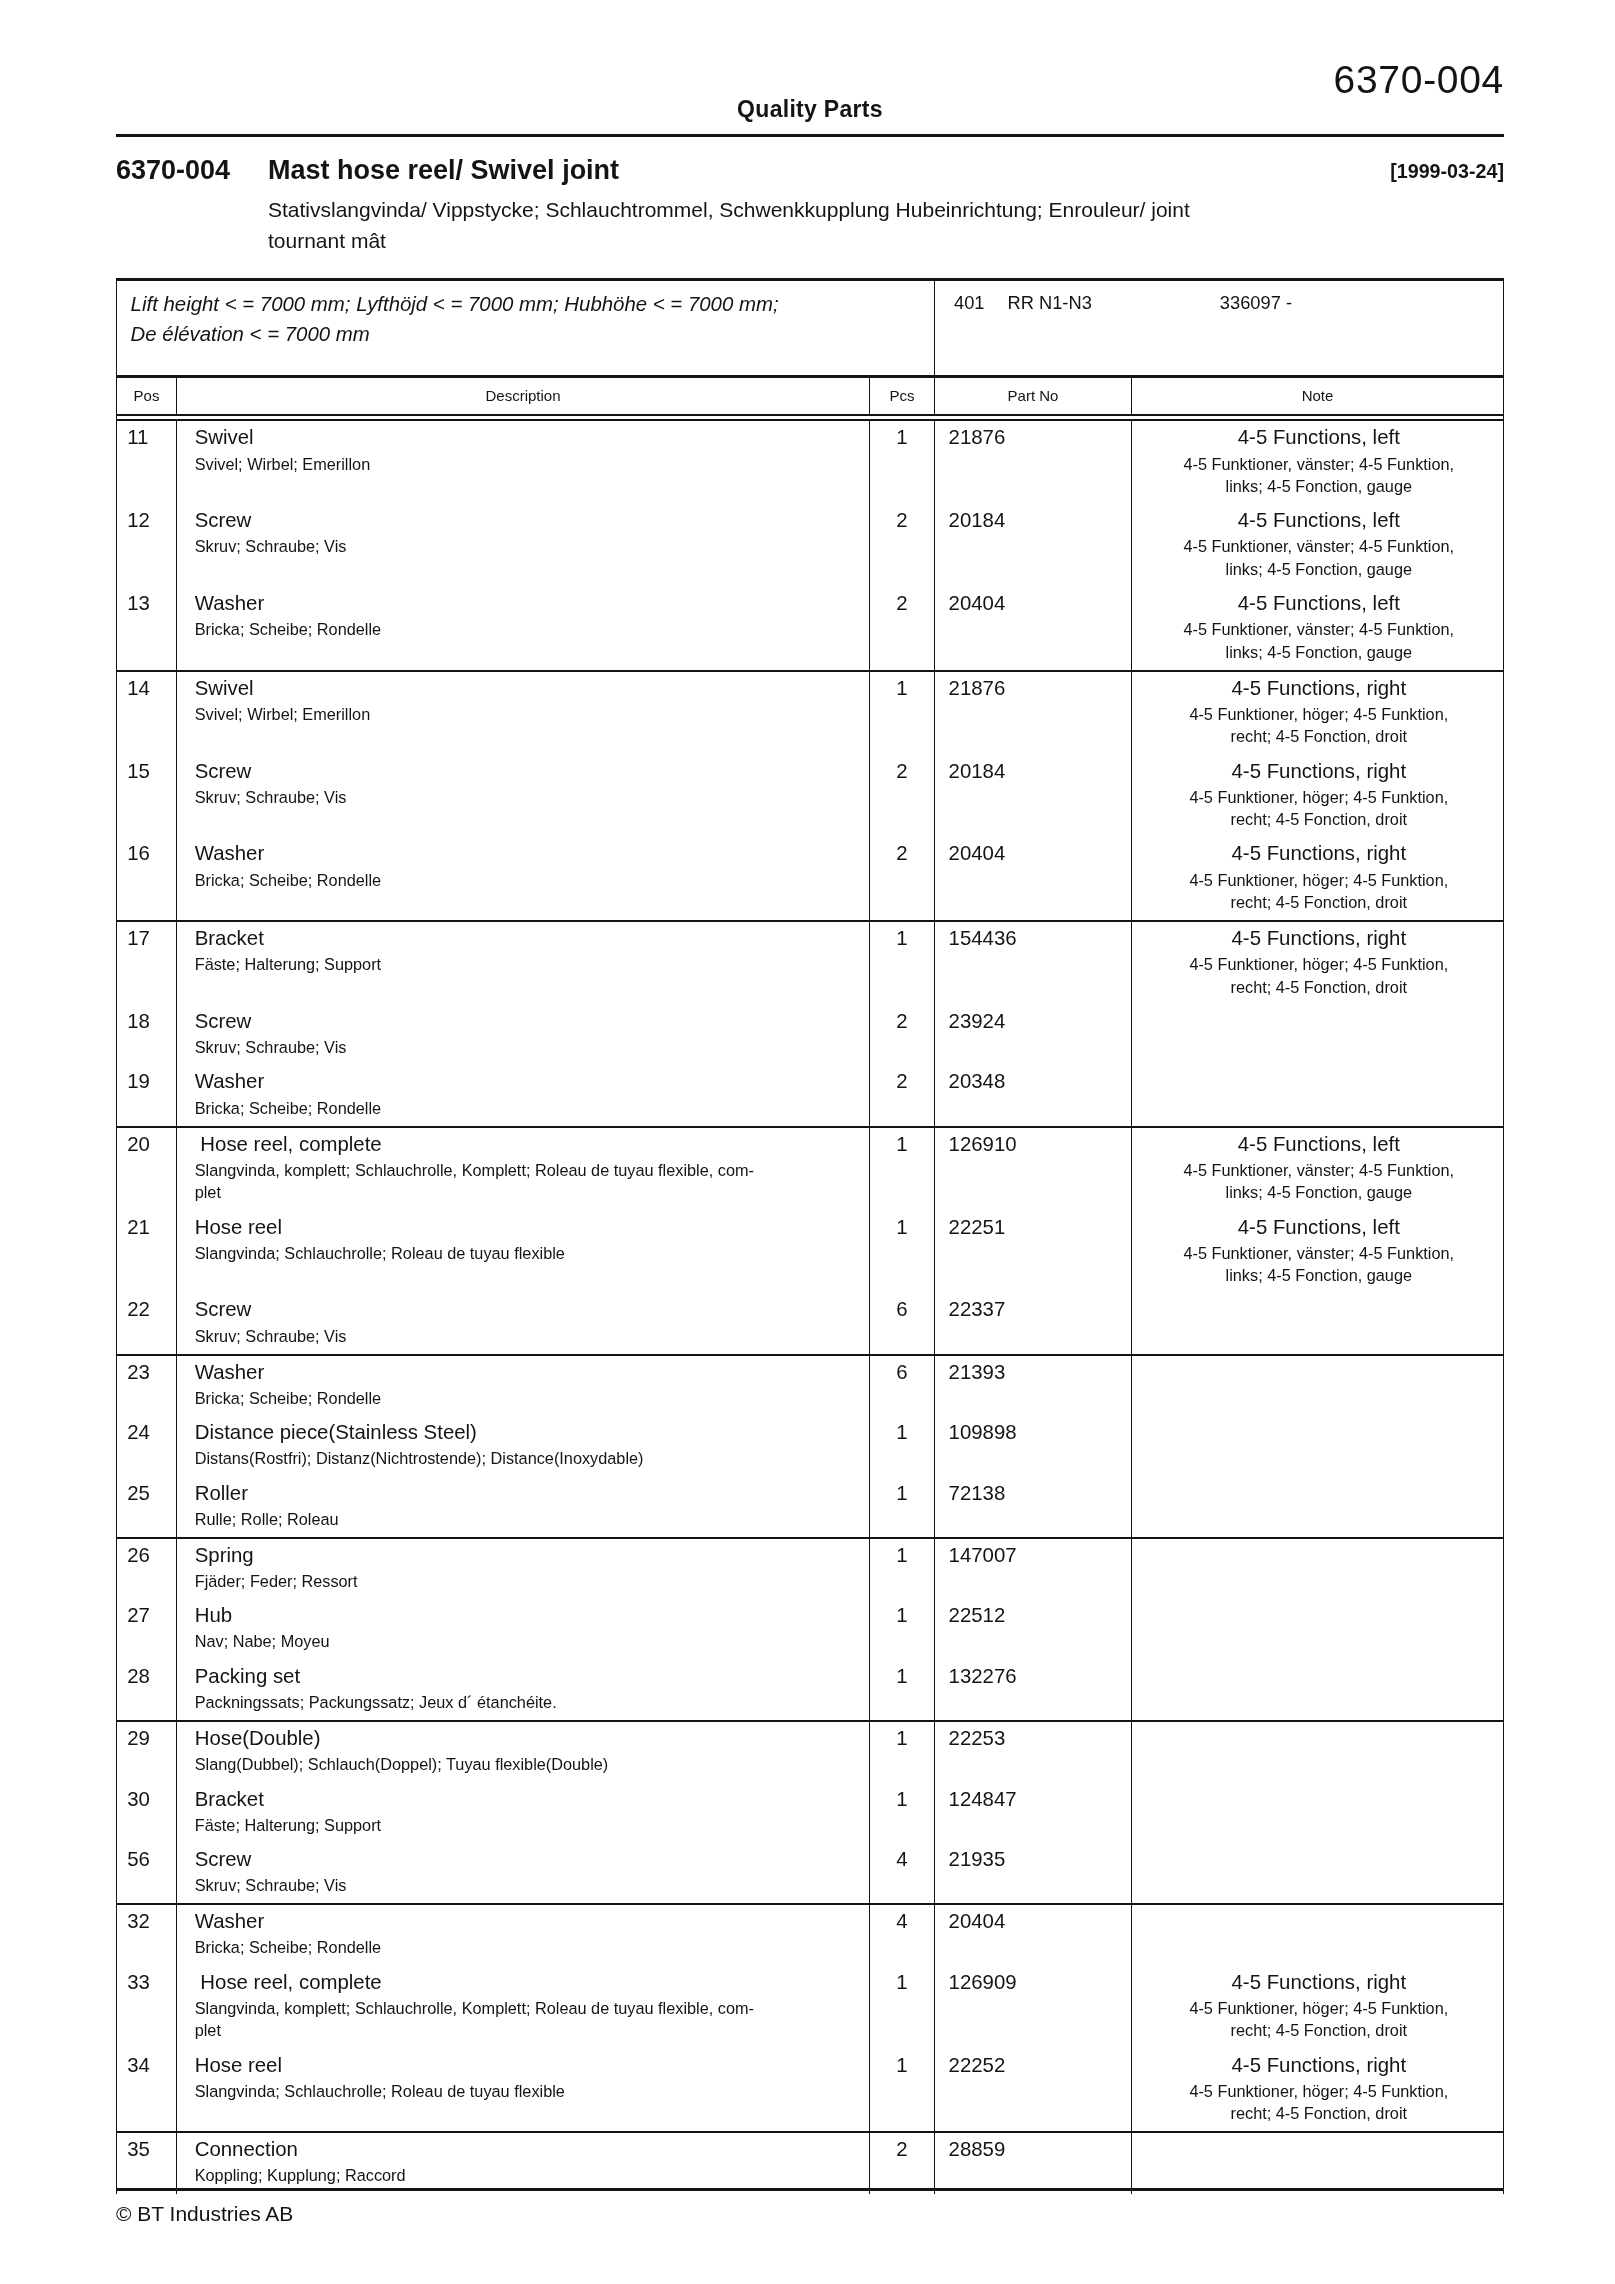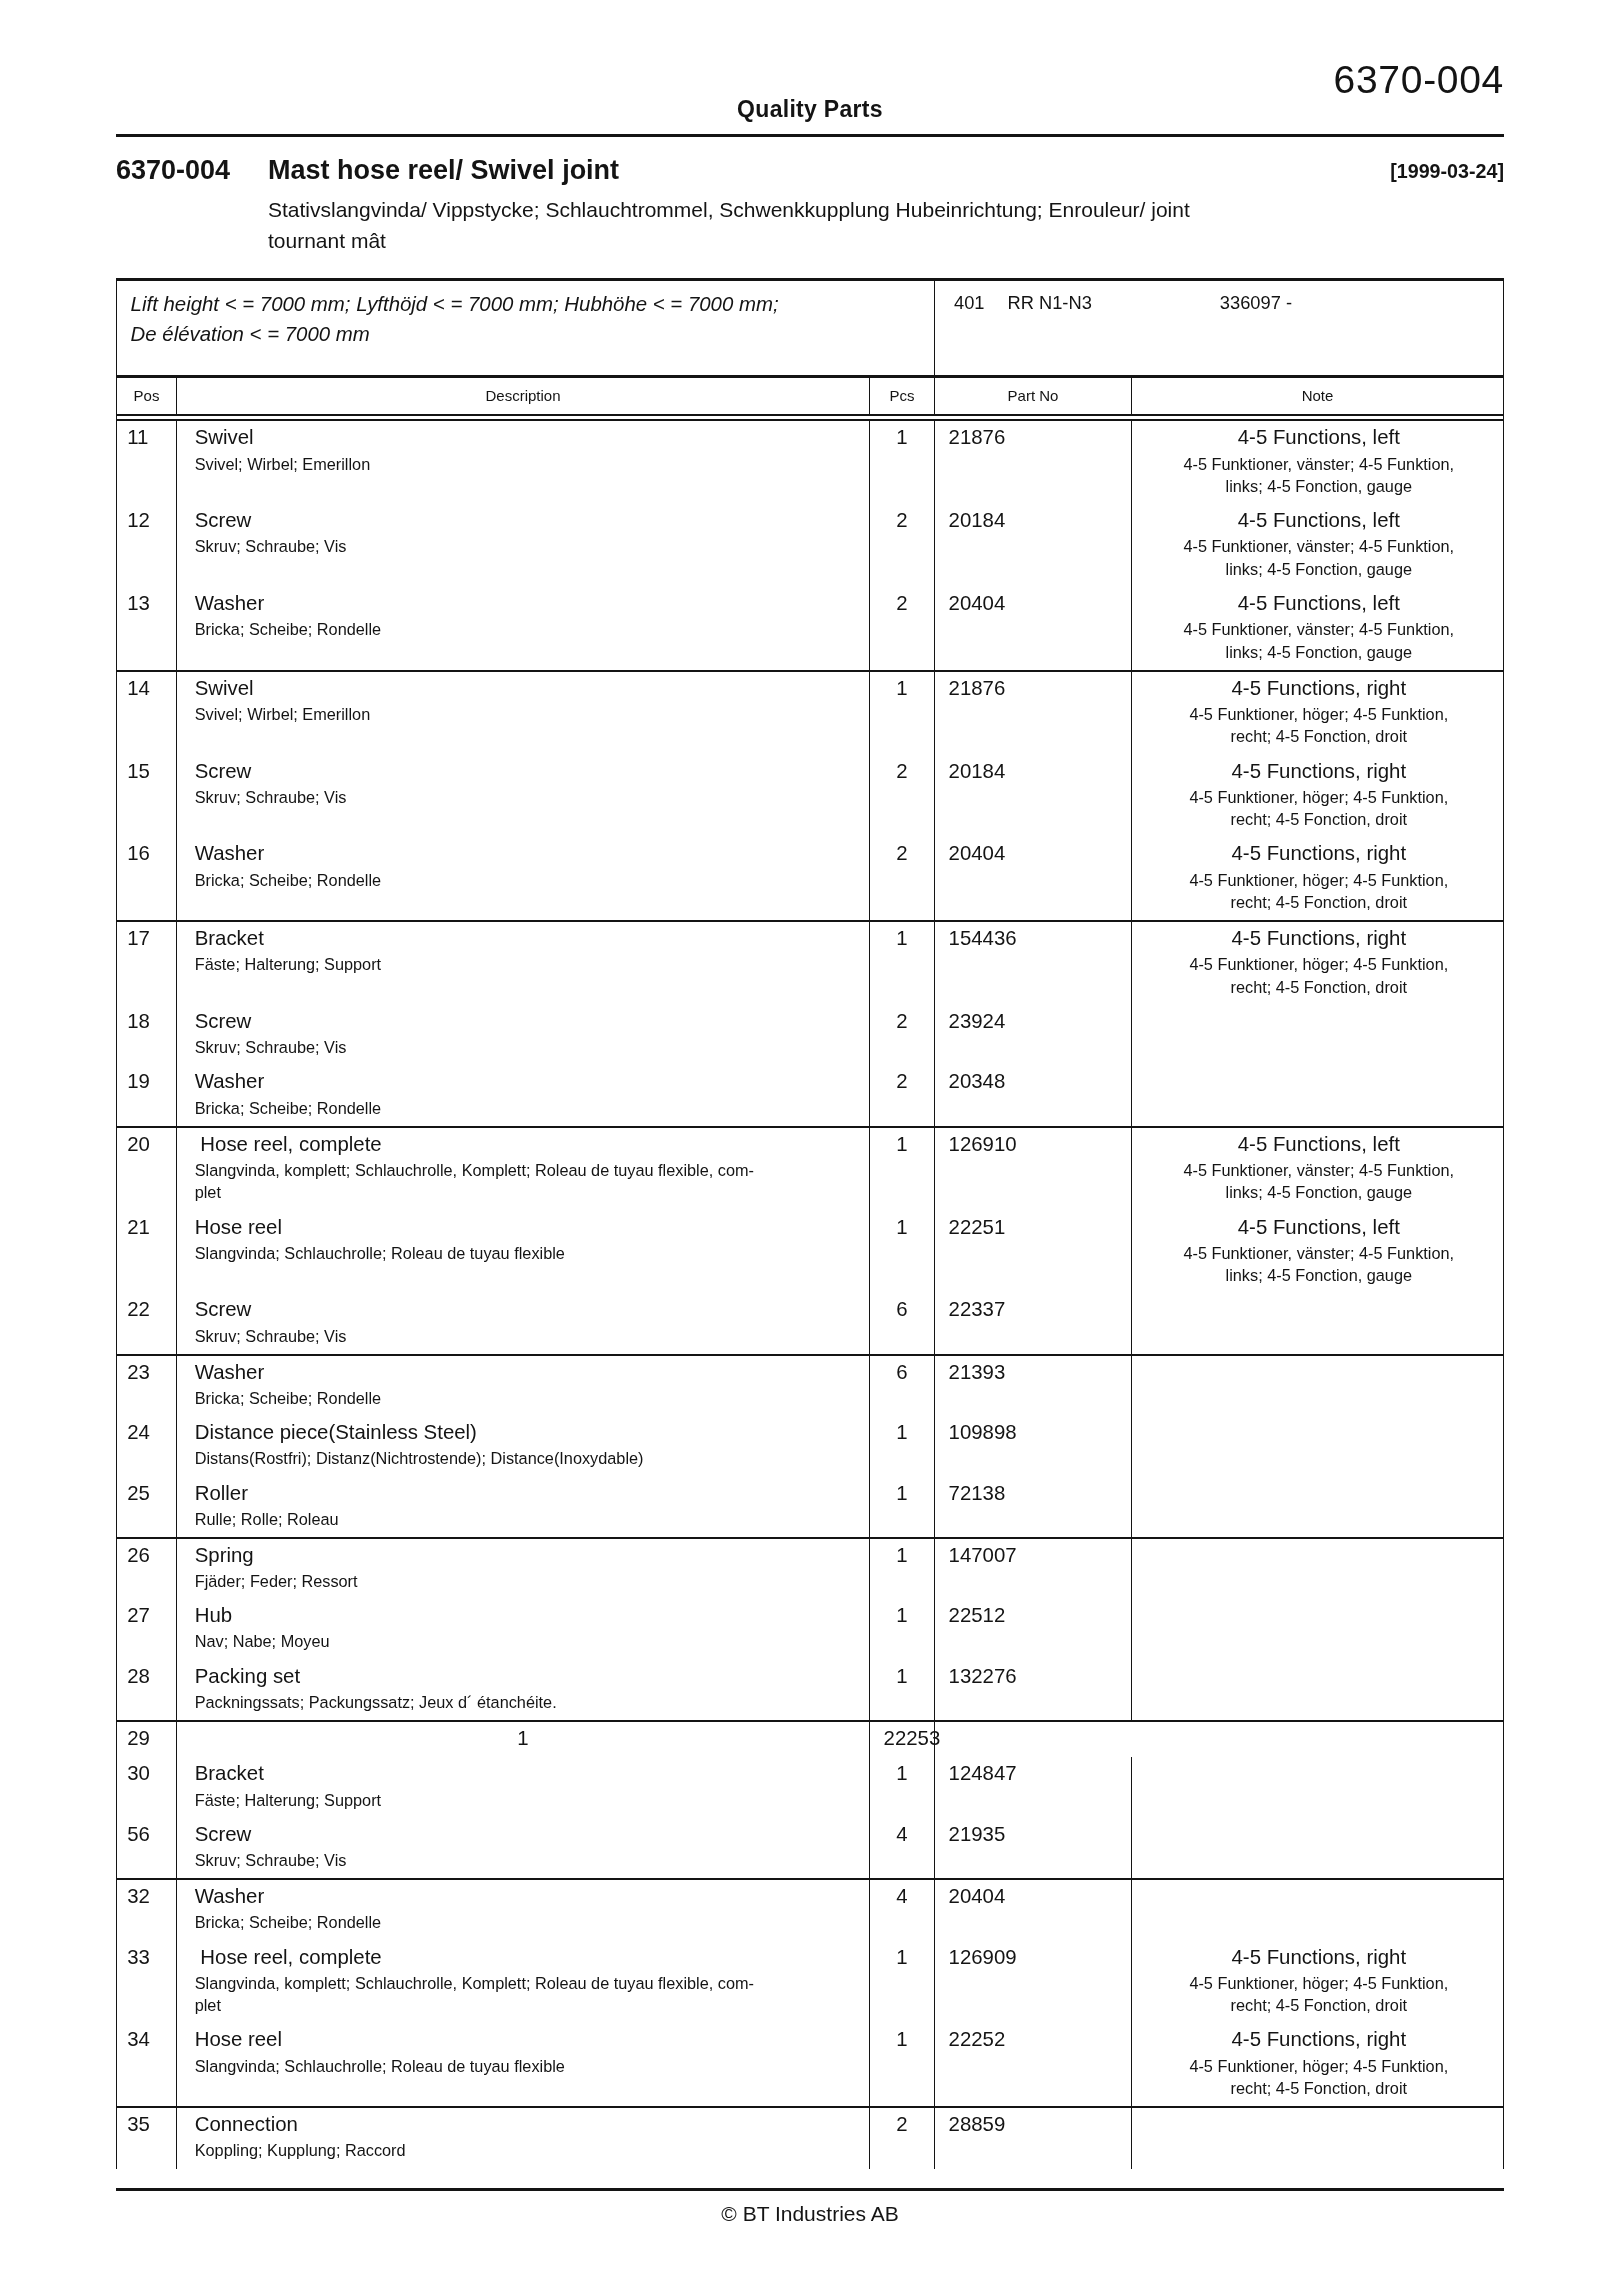--- a/index.html
+++ b/index.html
@@ -72,21 +72,21 @@
   .desc-sub  { font-size:16.3px; line-height:22.4px; margin-top:2.7px; white-space:pre-line; }
   .cell-pcs { font-size:20.4px; line-height:24.4px; text-align:center; }
   .cell-partno { font-size:20.4px; line-height:24.4px; padding-left:13.6px; }
   .cell-note { padding-left:13.6px; padding-right:11px;text-align:center; }
   .note-main { font-size:20.4px; line-height:24.4px; }
   .note-sub  { font-size:16.3px; line-height:22.4px; margin-top:2.7px; white-space:pre-line; }
 
   
   .page-footer { position:absolute; left:116px; width:1388px; top:2188px; }
   .footer-rule { border-top:3.4px solid #141414; }
-  .copyright { text-align:center; font-size:21px; margin-top:11px; }
+  .copyright { text-align:left; font-size:21px; margin-top:11px; }
 </style>
 </head>
 <body>
 
 <div class="page">
   <div class="content">
 
     <div class="top-header">
       <div class="qp-title">Quality Parts</div>
       <div class="doc-number-big">6370-004</div>
@@ -375,20 +375,24 @@
     <div class="cell-partno">132276</div>
     <div class="cell-note">
       
       
     </div>
   </div>
           </div>
           <div class="group">
             <div class="cols row">
     <div class="cell-pos">29</div>
+    <div class="cell-desc">
+      <div class="desc-main">Hose(Double)</div>
+      <div class="desc-sub">Slang(Dubbel); Schlauch(Doppel); Tuyau flexible(Double)</div>
+    </div>
     <div class="cell-pcs">1</div>
     <div class="cell-partno">22253</div>
     <div class="cell-note">
       
       
     </div>
   </div>
             <div class="cols row">
     <div class="cell-pos">30</div>
     <div class="cell-desc">

